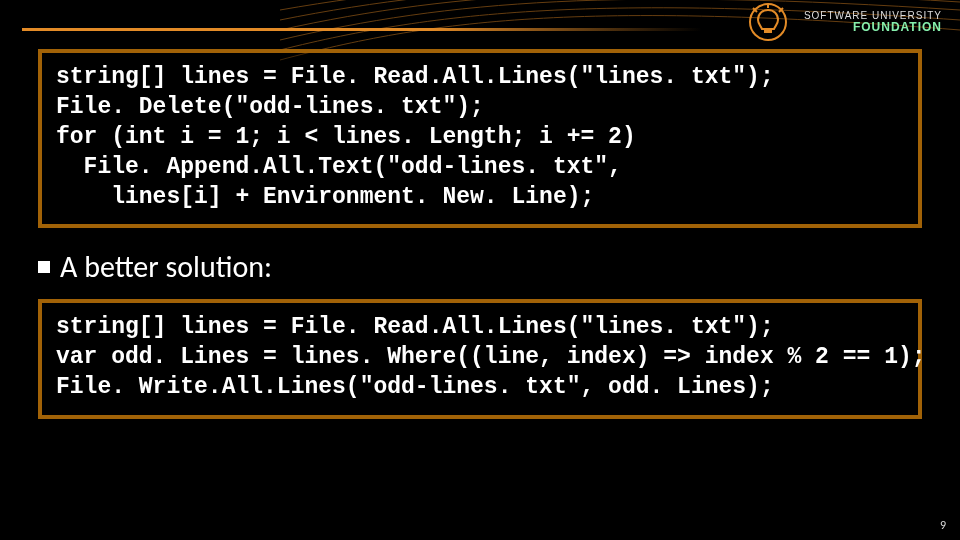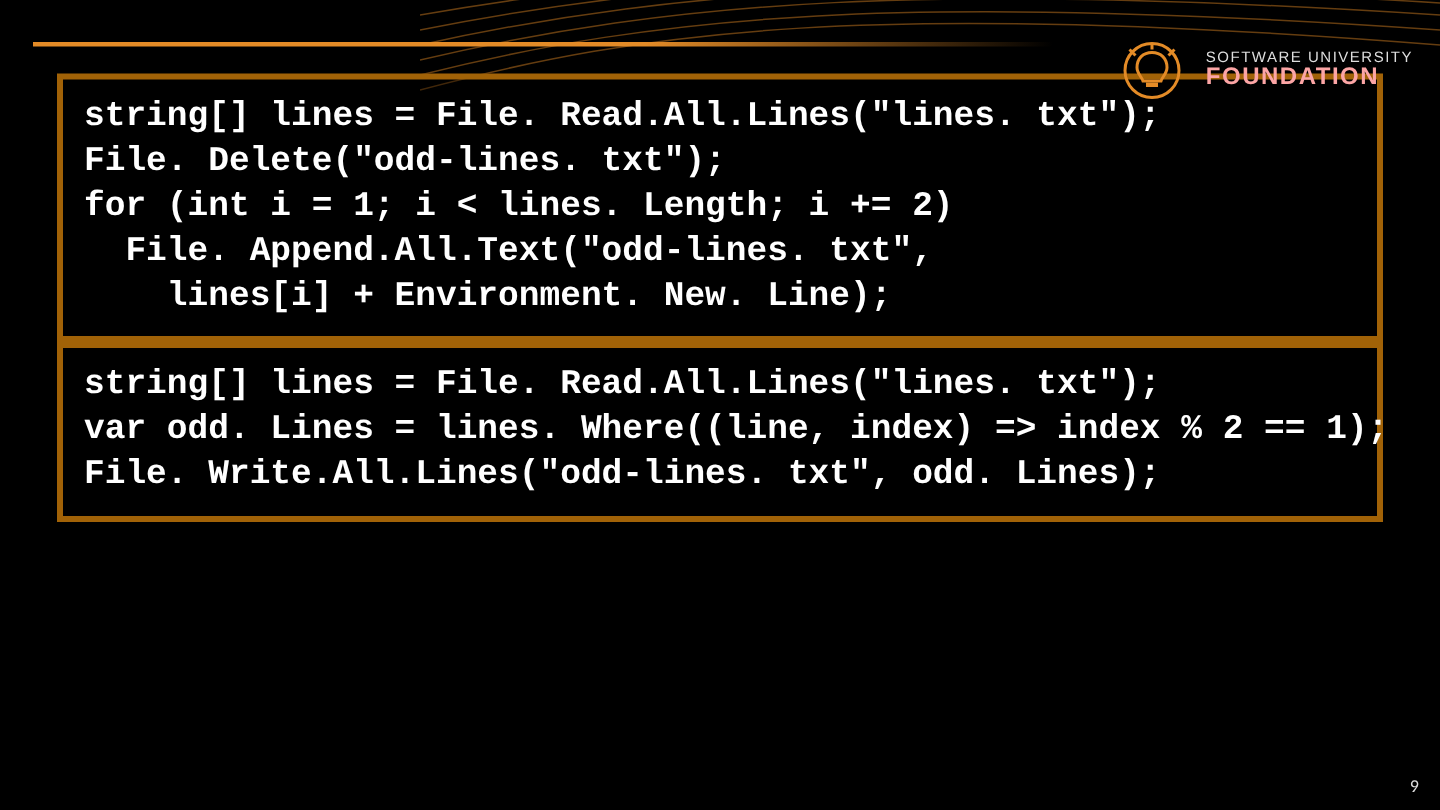--- a/index.html
+++ b/index.html
@@ -32,34 +32,34 @@
     color: #fff;
   }
   .title-underline {
     margin-top: 6px;
     height: 3px;
     width: 680px;
     background: linear-gradient(to right, #e38b27 0%, #e38b27 60%, rgba(227,139,39,0) 100%);
   }
   .logo {
     position: absolute;
-    top: 27px;
+    top: 2px;
     right: 18px;
     display: flex;
     align-items: center;
     gap: 16px;
     z-index: 2;
   }
   .logo-text {
     line-height: 1;
     text-align: left;
     font-family: "Segoe UI", sans-serif;
   }
   .logo-text .l1 { font-size: 10px; letter-spacing: 1px; color: #ddd; font-weight: 400; }
-  .logo-text .l2 { font-size: 16px; letter-spacing: 1px; color: #fca5a5; font-weight: 700; }
+  .logo-text .l2 { font-size: 12px; letter-spacing: 1px; color: #86efac; font-weight: 700; text-align: right; }
   .content {
     position: relative;
     z-index: 1;
     padding: 18px 38px 0 38px;
   }
   .code-box {
     border: 4px solid #a16207;
     background: rgba(0,0,0,0.35);
     padding: 10px 14px 12px 14px;
     font-family: Consolas, "Courier New", monospace;
@@ -126,19 +126,23 @@
   <div class="title-underline"></div>
 </div>
 
 <div class="content">
   <div class="code-box">string[] lines = File. Read.All.Lines("lines. txt");
 File. Delete("odd-lines. txt");
 for (int i = 1; i &lt; lines. Length; i += 2)
   File. Append.All.Text("odd-lines. txt",
     lines[i] + Environment. New. Line);</div>
 
+  <div class="bullet-row">
+    <div class="bullet-sq"></div>
+    <div class="bullet-text">A better solution:</div>
+  </div>
 
   <div class="code-box">string[] lines = File. Read.All.Lines("lines. txt");
 var odd. Lines = lines. Where((line, index) =&gt; index % 2 == 1);
 File. Write.All.Lines("odd-lines. txt", odd. Lines);</div>
 </div>
 
 <div class="pagenum">9</div>
 
 </body></html>

